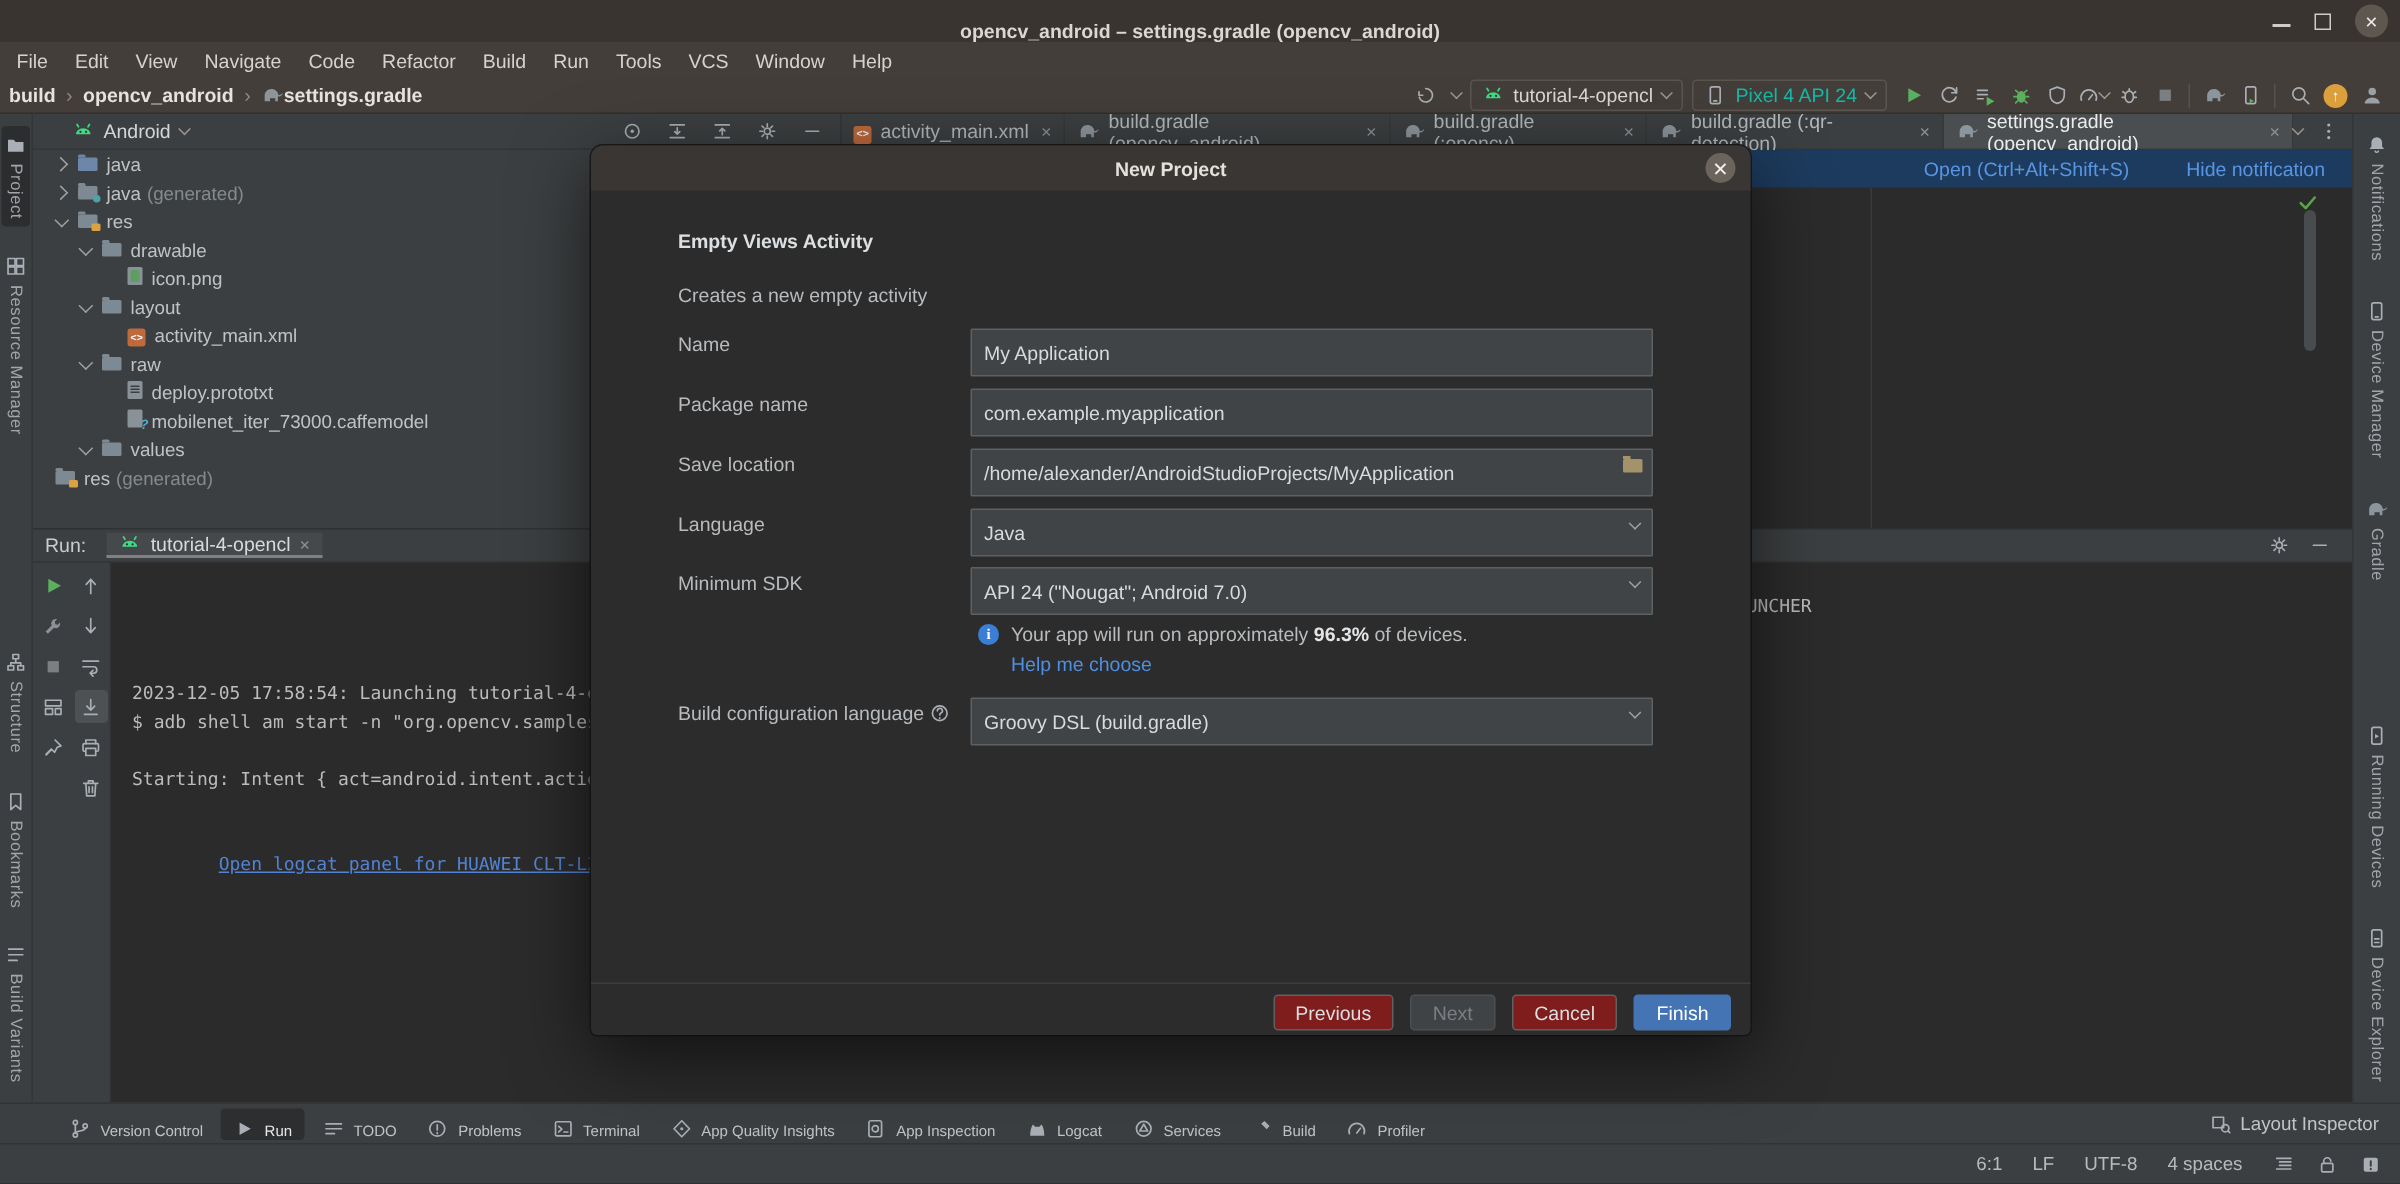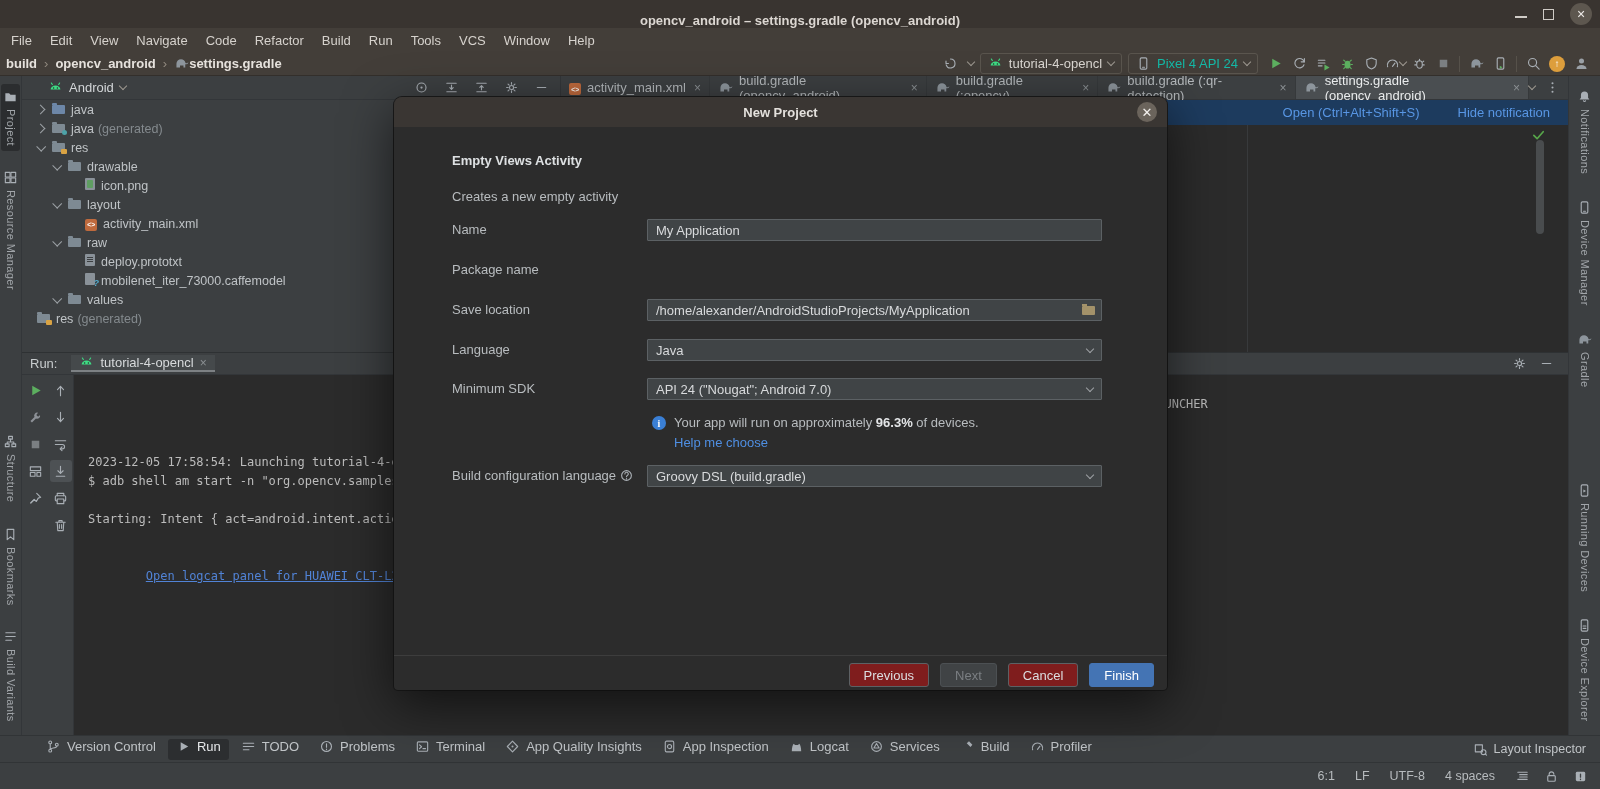--- a/index.html
+++ b/index.html
@@ -82,35 +82,35 @@
   .rtool{width:26px;display:flex;flex-direction:column;align-items:center;gap:5px;padding-top:4px;background:#3c3f41}
   .rtool.c2{border-right:1px solid #333639;background:#3c3f41}
   .rti{width:22px;height:22px;display:flex;align-items:center;justify-content:center;border-radius:3px}
   .rti.active{background:#4d5154}
   .console{flex:1;padding:2px 0 0 14px;font-family:"DejaVu Sans Mono","Liberation Mono",monospace;font-size:12px;line-height:19px;color:#bcbcbc;white-space:pre;overflow:hidden}
   .console .lln{height:19px}
   .loglink{color:#5183d6;text-decoration:underline;font-family:"DejaVu Sans Mono","Liberation Mono",monospace;font-size:12px}
   .overflowtxt{position:absolute;left:1128px;top:22px;font-family:"DejaVu Sans Mono","Liberation Mono",monospace;font-size:12px;color:#bcbcbc}
   
   .bottombar{position:absolute;left:0;top:735px;width:1600px;height:27px;background:#3c3f41;border-top:1px solid #313436;display:flex;align-items:center;gap:4px;padding:0 14px 0 38px}
-  .bbitem{display:flex;align-items:flex-start;gap:6px;height:21px;padding:0 8px;border-radius:3px;color:#c0c4c7;font-size:13px}
+  .bbitem{display:flex;align-items:flex-end;gap:6px;height:21px;padding:0 8px;border-radius:3px;color:#c0c4c7;font-size:10px}
   .bbitem.active{background:#2c2e30;color:#e6e8ea}
   .bbright{margin-left:auto;display:flex;align-items:center;gap:6px;color:#c0c4c7;font-size:12.5px}
   .statusbar{position:absolute;left:0;top:762px;width:1600px;height:27px;background:#3c3f41;border-top:1px solid #313436;display:flex;align-items:center;justify-content:flex-end;gap:20px;padding-right:12px;color:#b7bbbe;font-size:12.5px}
   .statusbar .sic{display:flex;align-items:center;gap:14px}
   
   .dialog{position:absolute;left:394px;top:97px;width:773px;height:593px;background:#2c2c2c;border-radius:8px 8px 4px 4px;
     box-shadow:0 14px 50px rgba(0,0,0,.6),0 0 0 1px #1c1c1c;z-index:50}
   .dtitle{height:30px;background:#3a3633;border-radius:8px 8px 0 0;display:flex;align-items:center;justify-content:center;position:relative}
   .dtitle .t{font-weight:bold;color:#e4e1dd}
   .dclose{position:absolute;right:10px;top:5px;width:20px;height:20px;border-radius:50%;background:#6b645c;color:#f2efec;display:flex;align-items:center;justify-content:center;font-size:13px;line-height:1}
   .dheading{position:absolute;left:58px;top:56px;font-weight:bold;color:#dde0e2}
   .dsub{position:absolute;left:58px;top:92px;color:#b8bcbf}
   .frow-label{position:absolute;left:58px;color:#b8bcbf}
-  .ffield{position:absolute;left:253px;width:455px;height:22px;background:#404446;border:1px solid #5c6164;color:#d8dadc;
+  .ffield{position:absolute;left:253px;width:455px;height:32px;background:#404446;border:1px solid #5c6164;color:#d8dadc;
     font-family:"Liberation Sans",sans-serif;font-size:13px;padding:0 8px;border-radius:1px}
   .fwrap{position:absolute;left:253px;width:455px;height:22px}
   .fwrap .ffield{left:0;top:0;width:455px}
   .fdd{position:absolute;right:9px;top:7px;width:6px;height:6px;border-right:1.3px solid #9da1a5;border-bottom:1.3px solid #9da1a5;transform:rotate(45deg)}
   .ffold{position:absolute;right:7px;top:7px;width:13px;height:9px;background:#a3926a;border-radius:1px}
   .ffold::before{content:"";position:absolute;top:-2px;left:0;width:5px;height:2px;background:inherit}
   .dinfo{position:absolute;left:258px;top:318px;display:flex;gap:8px;align-items:flex-start;color:#b8bcbf}
   .iinfo{width:14px;height:14px;border-radius:50%;background:#3a7fd5;color:#fff;font-size:10px;font-weight:bold;font-family:"Liberation Serif",serif;display:inline-flex;align-items:center;justify-content:center;margin-top:1px;flex:none}
   .dinfo b{color:#e3e5e7}
   .dlink{position:absolute;left:280px;top:338px;color:#4f8fe3;text-decoration:none}
@@ -768,20 +768,21 @@
       <span class="t">New Project</span>
       <span class="dclose">✕</span>
     </div>
     <div class="dheading">Empty Views Activity</div>
     <div class="dsub">Creates a new empty activity</div>
 
     <span class="frow-label" style="top:125px">Name</span>
     <input class="ffield" style="top: 122px;" readonly="" value="My Application">
 
     <span class="frow-label" style="top:165px">Package name</span>
+    <input class="ffield" style="top: 162px;" readonly="" value="com.example.myapplication">
 
     <span class="frow-label" style="top:205px">Save location</span>
     <span class="fwrap" style="top:202px">
       <input class="ffield" readonly="" value="/home/alexander/AndroidStudioProjects/MyApplication" style="">
       <span class="ffold"></span>
     </span>
 
     <span class="frow-label" style="top:245px">Language</span>
     <span class="fwrap" style="top:242px">
       <input class="ffield" readonly="" value="Java" style="">

